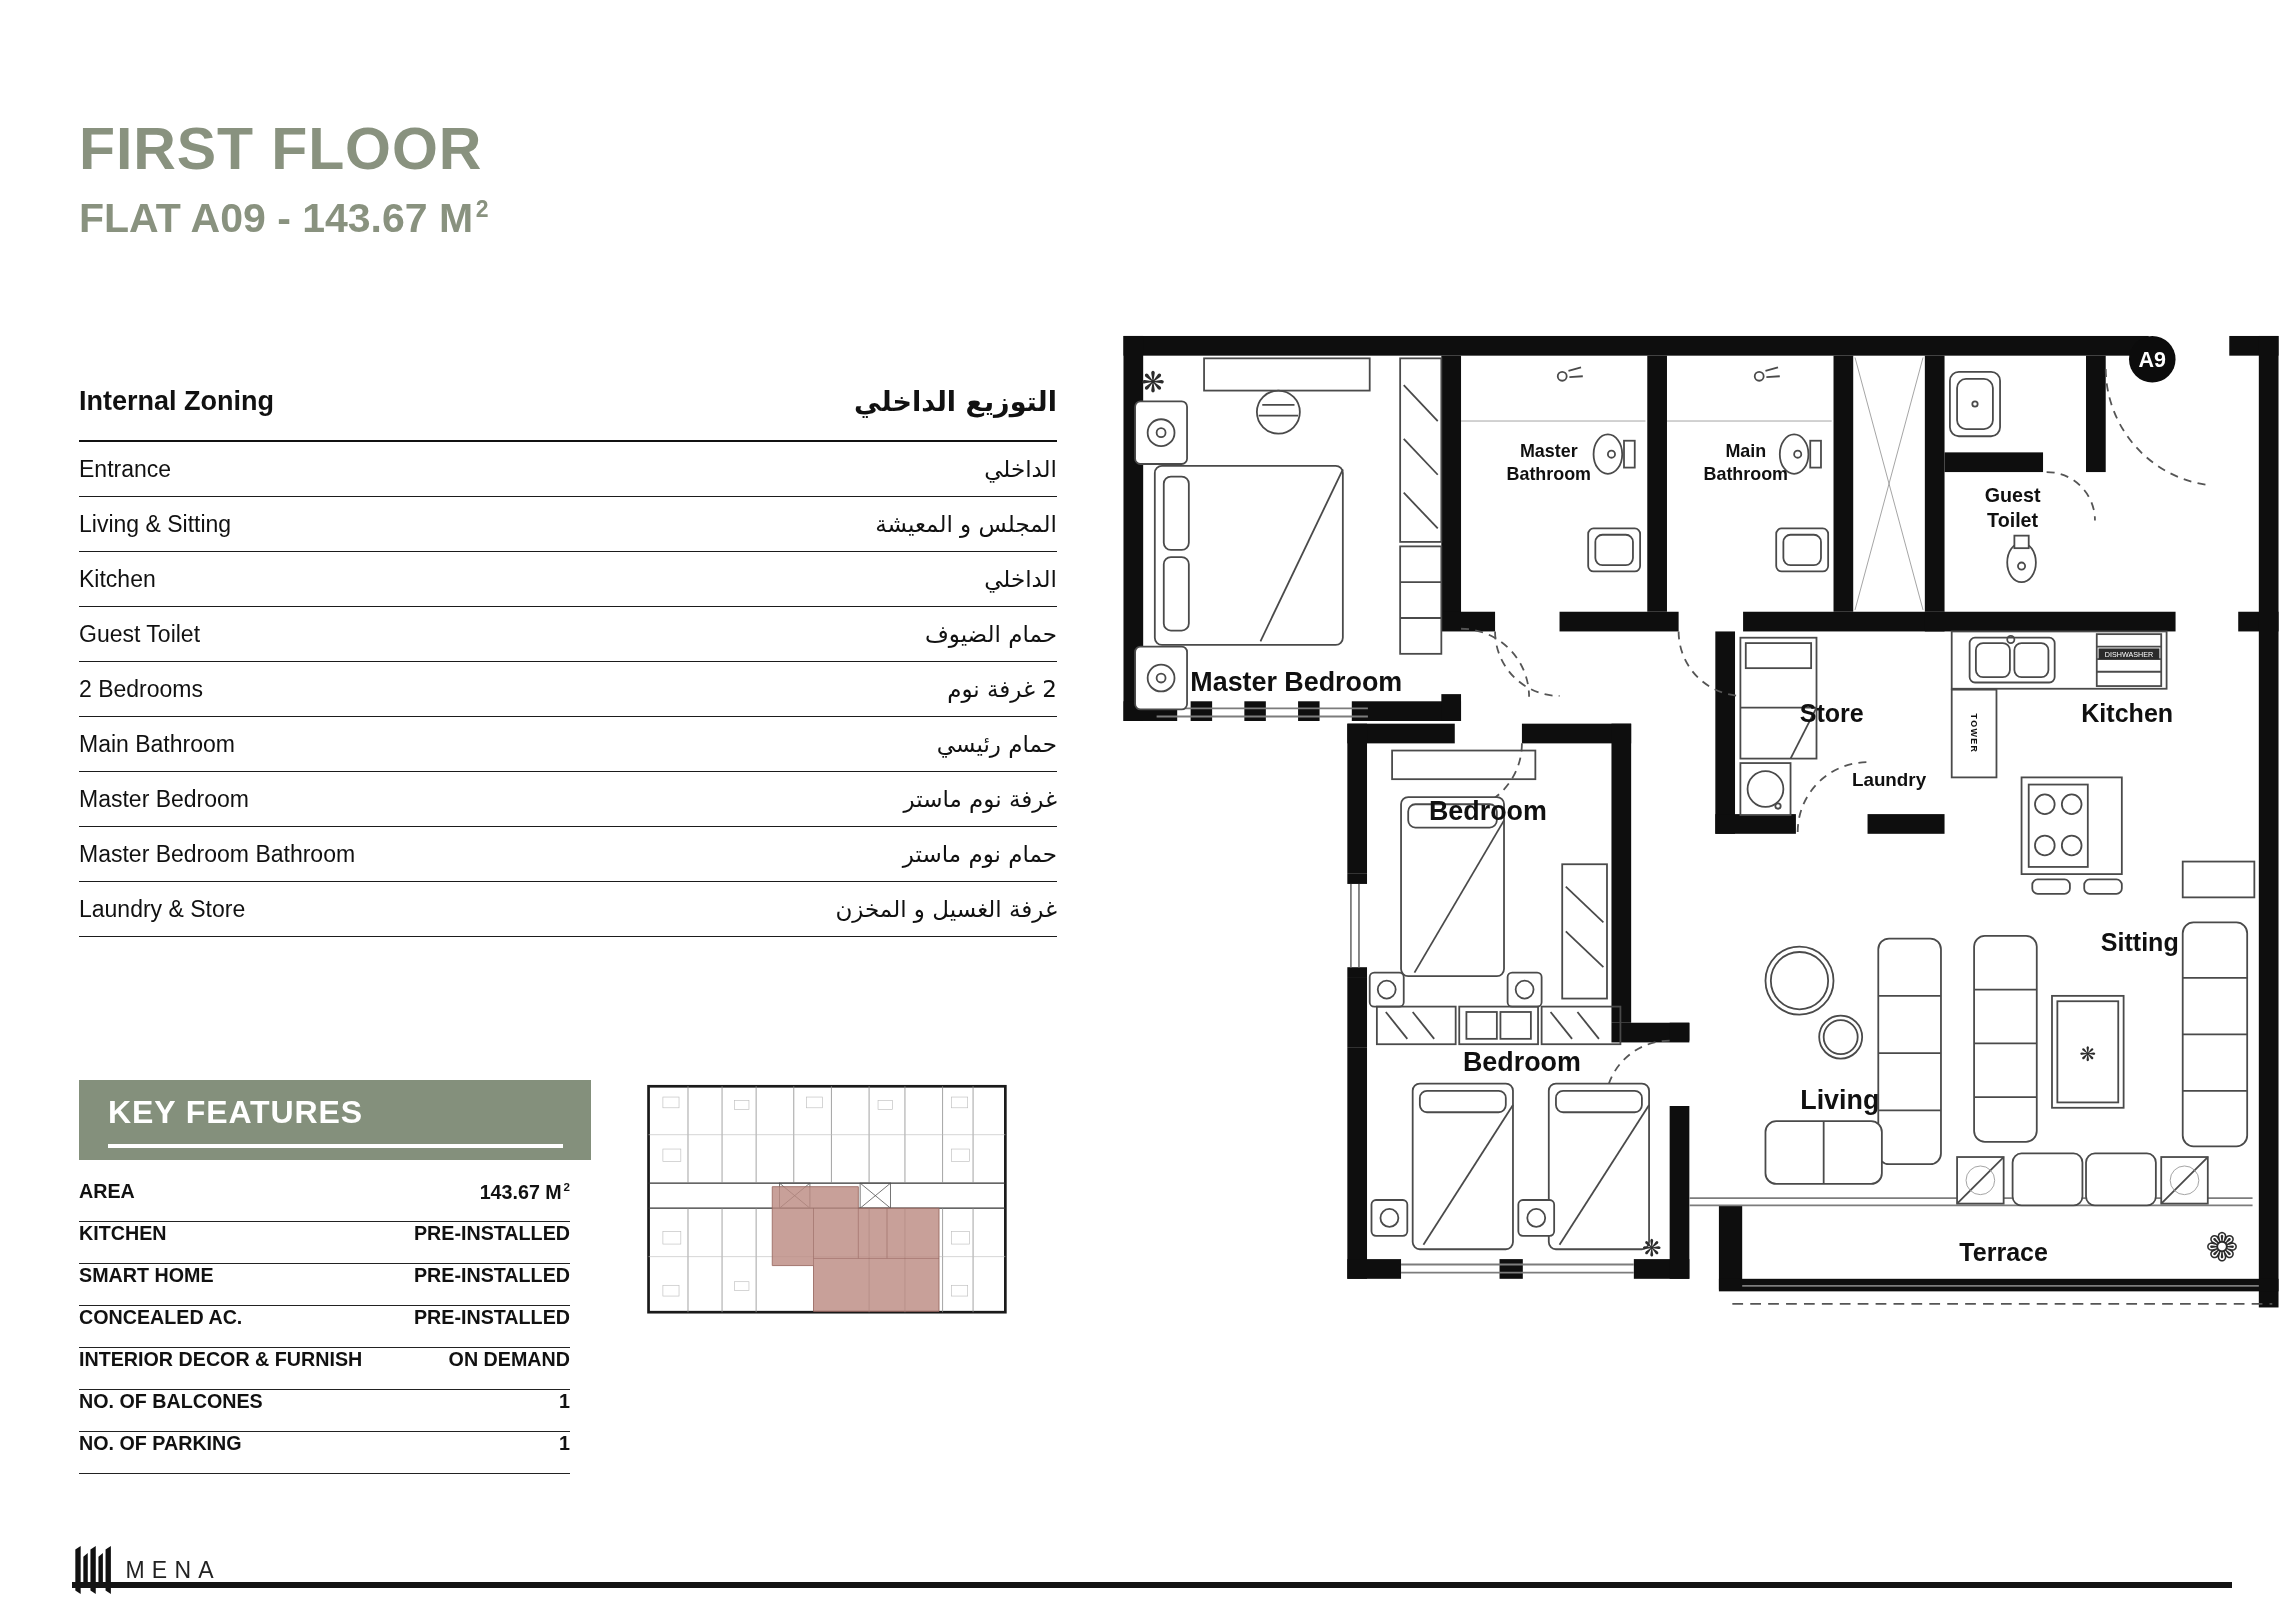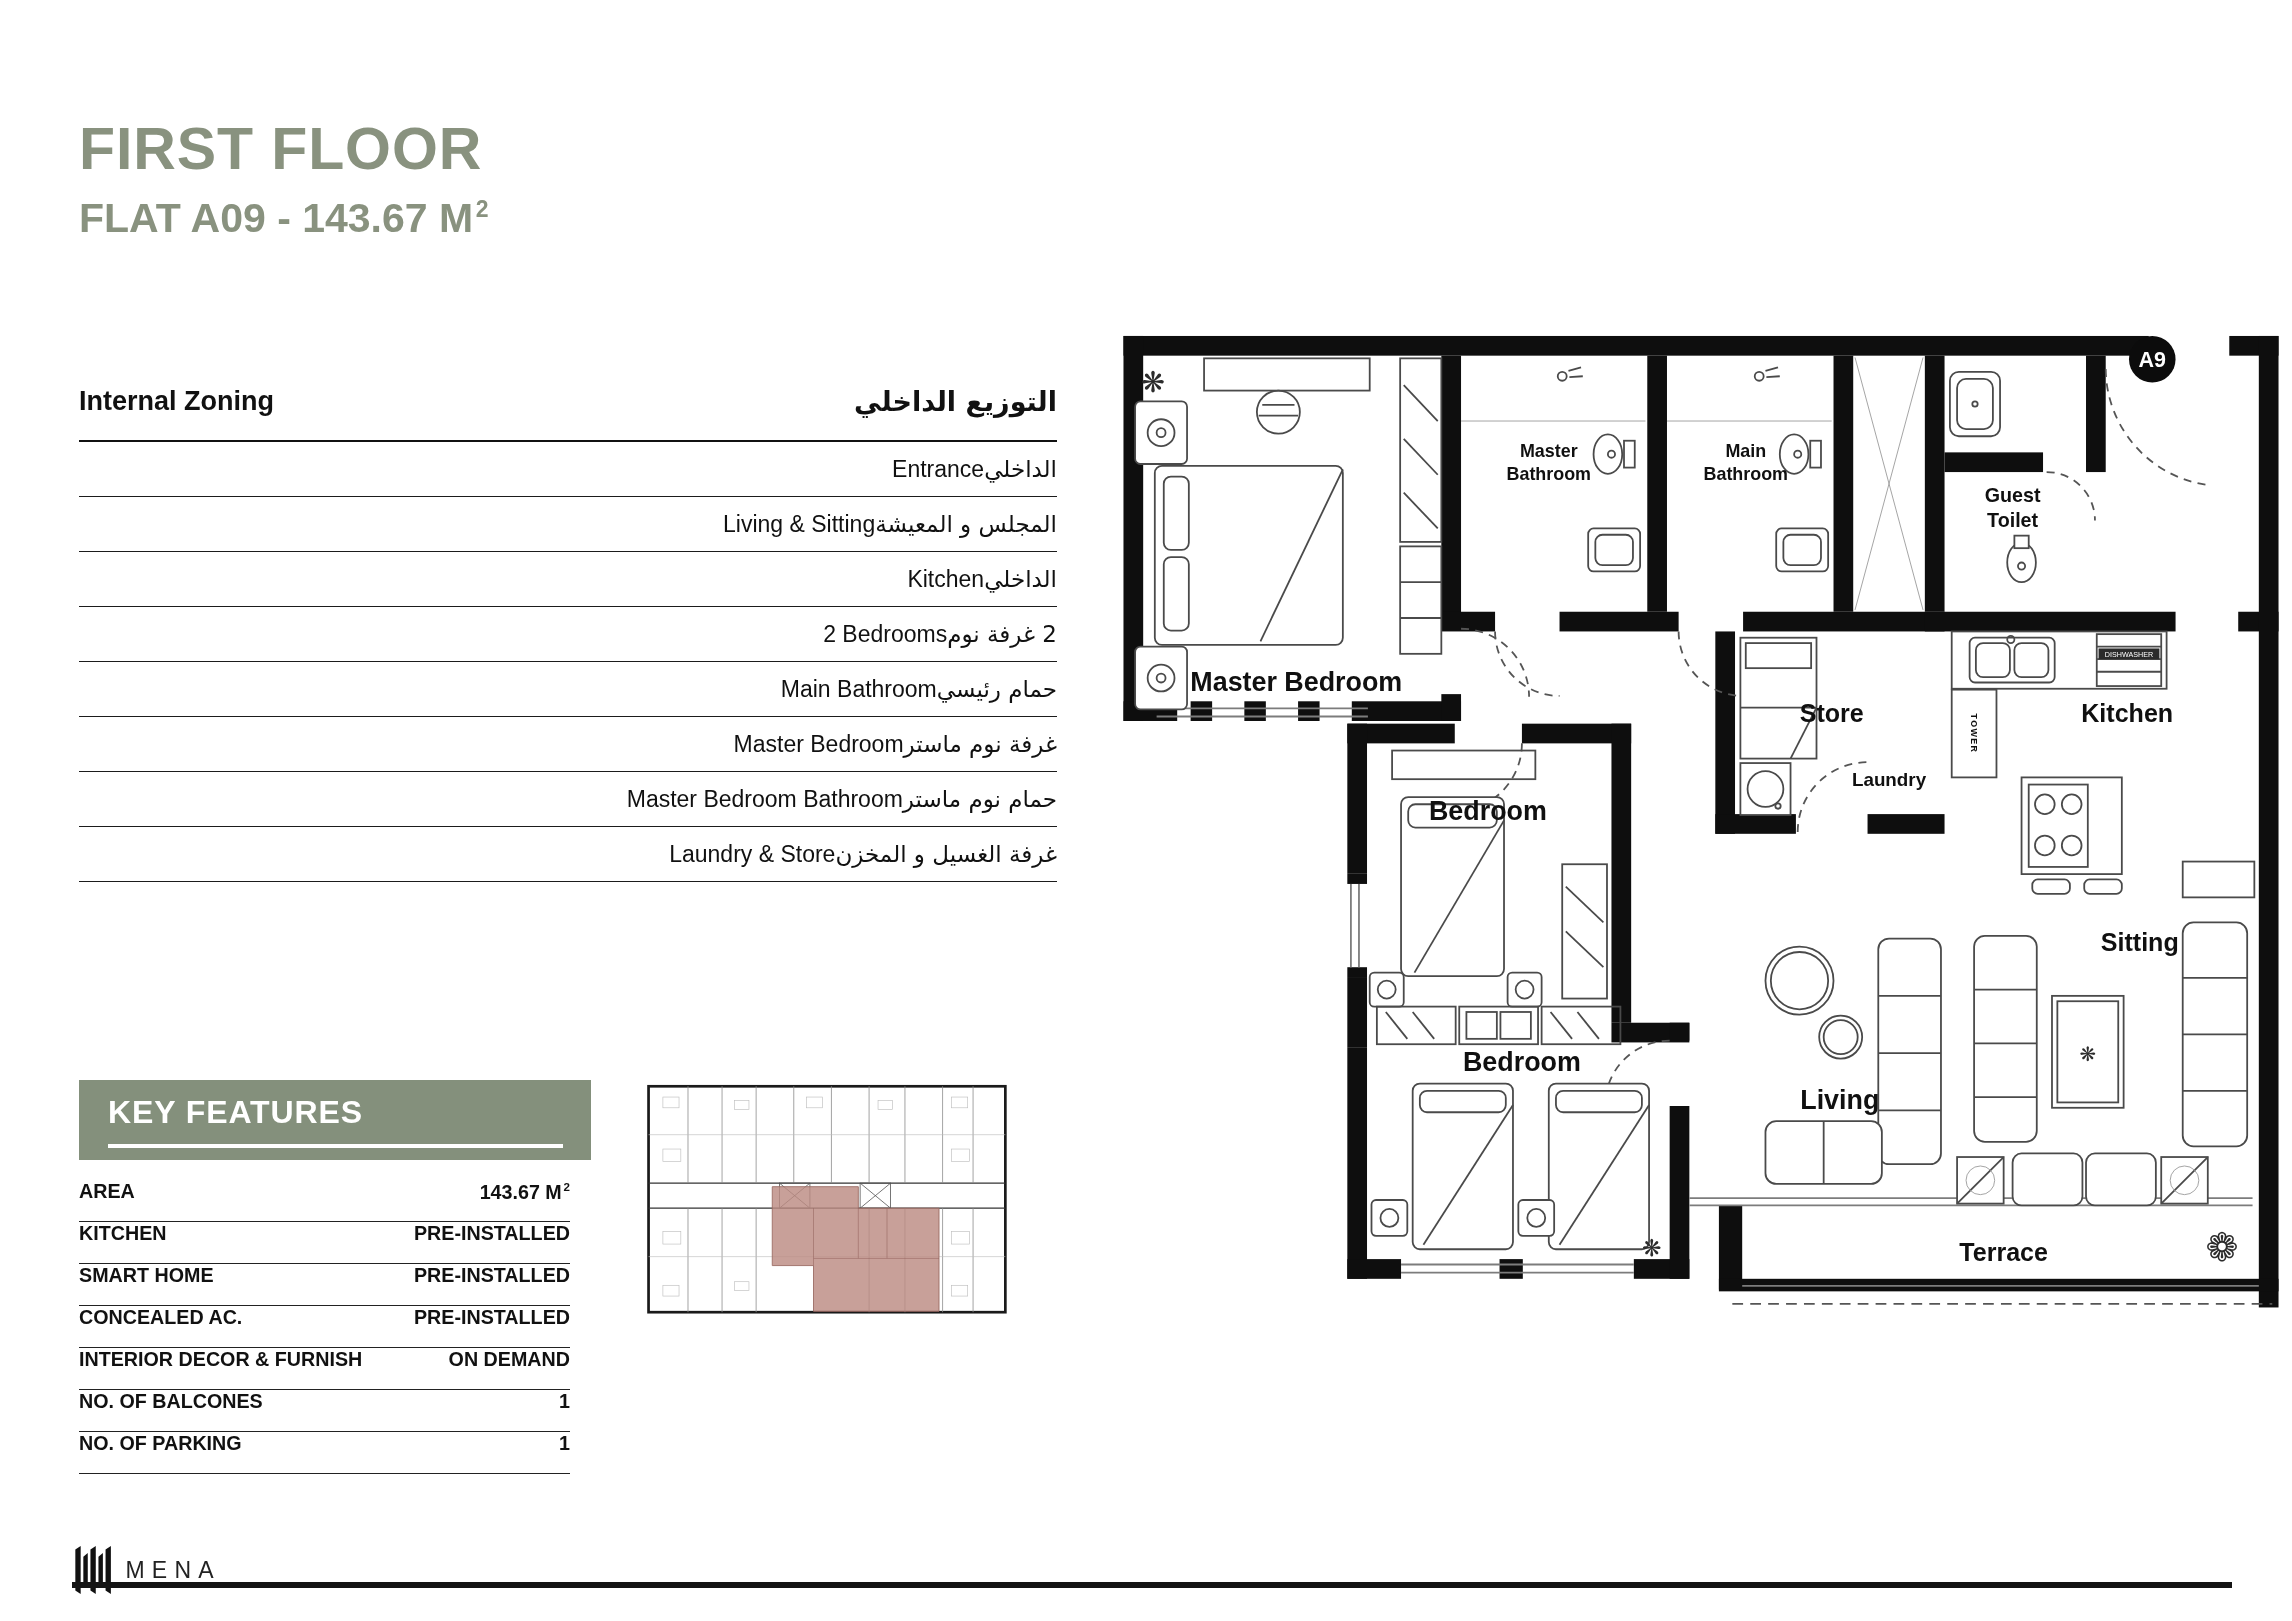--- a/index.html
+++ b/index.html
@@ -11,21 +11,21 @@
   #title{left:79px;top:115px;font-size:59px;font-weight:bold;letter-spacing:0.9px;color:var(--accent);}
   #subtitle{left:79px;top:195px;font-size:41px;font-weight:bold;color:var(--accent);}
   #subtitle .sup{font-size:23px;vertical-align:super;margin-left:2.7px;}
 
   
   #zoning{left:79px;top:365px;width:978px;}
   .z-head{display:flex;justify-content:space-between;align-items:flex-end;height:52px;
           border-bottom:2.7px solid #111;padding-bottom:23px;}
   .z-head .en{font-size:27px;font-weight:bold;}
   .z-head .ar{font-size:27px;font-weight:bold;}
-  .z-row{display:flex;justify-content:flex-end;align-items:center;height:54px;
+  .z-row{display:flex;justify-content:space-between;align-items:center;height:54px;
          border-bottom:1.8px solid #1b1b1b;font-size:23px;}
   .ar{font-family:"DejaVu Sans",sans-serif;direction:rtl;}
 
   
   #kf-bar{left:79px;top:1080px;width:512px;height:80px;background:var(--bar);}
   #kf-bar .t{position:absolute;left:29px;top:14.3px;font-size:32px;font-weight:bold;color:#fff;letter-spacing:0.9px;}
   #kf-bar .u{position:absolute;left:29px;bottom:12.5px;width:455px;height:3.6px;background:#fff;}
   #kf{left:79px;top:1180px;width:491px;}
   .kf-row{display:flex;justify-content:space-between;align-items:flex-start;height:41px;
           border-bottom:1.8px solid #222;font-size:19.7px;font-weight:bold;}
@@ -67,20 +67,24 @@
         <span>Entrance</span>
         <span class="ar">الداخلي</span>
       </div>
     <div class="z-row">
         <span>Living &amp; Sitting</span>
         <span class="ar">المجلس و المعيشة</span>
       </div>
     <div class="z-row">
         <span>Kitchen</span>
         <span class="ar">الداخلي</span>
+      </div>
+    <div class="z-row">
+        <span>Guest Toilet</span>
+        <span class="ar">حمام الضيوف</span>
       </div>
     <div class="z-row">
         <span>2 Bedrooms</span>
         <span class="ar">2 غرفة نوم</span>
       </div>
     <div class="z-row">
         <span>Main Bathroom</span>
         <span class="ar">حمام رئيسي</span>
       </div>
     <div class="z-row">

